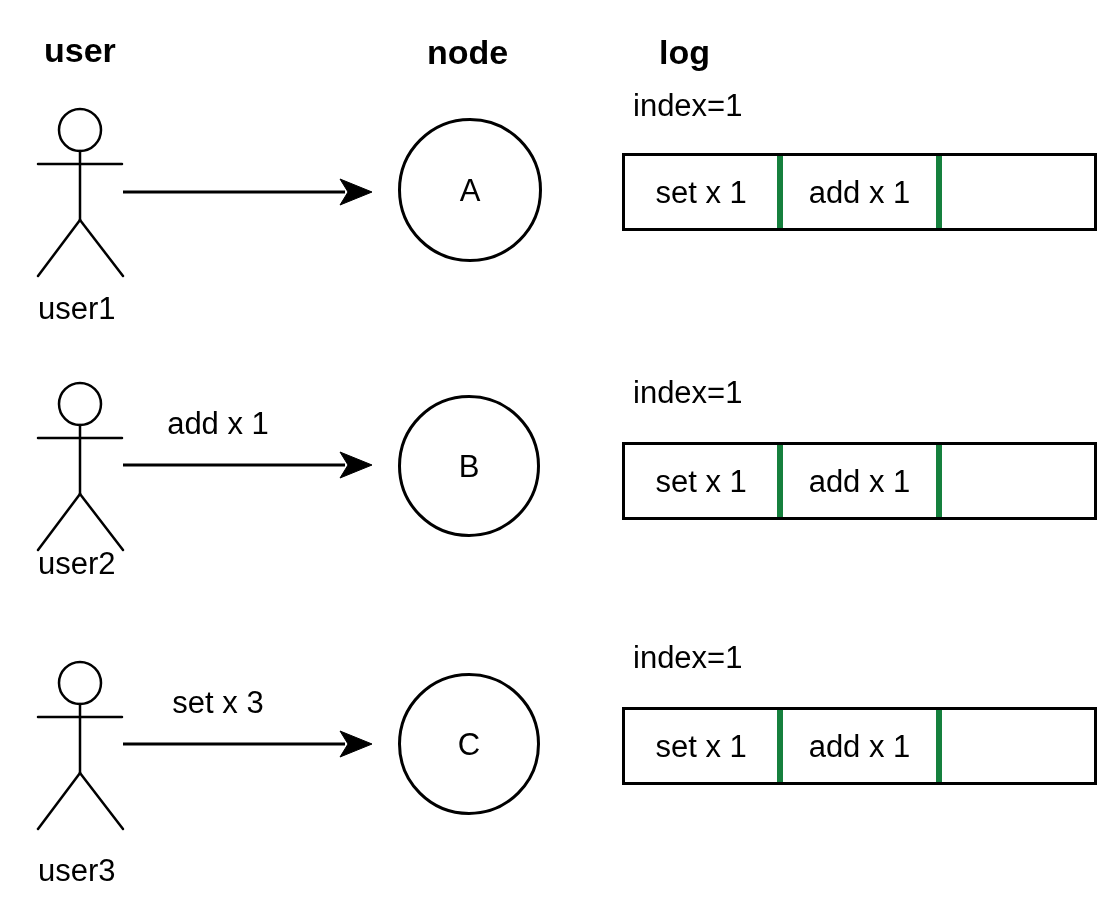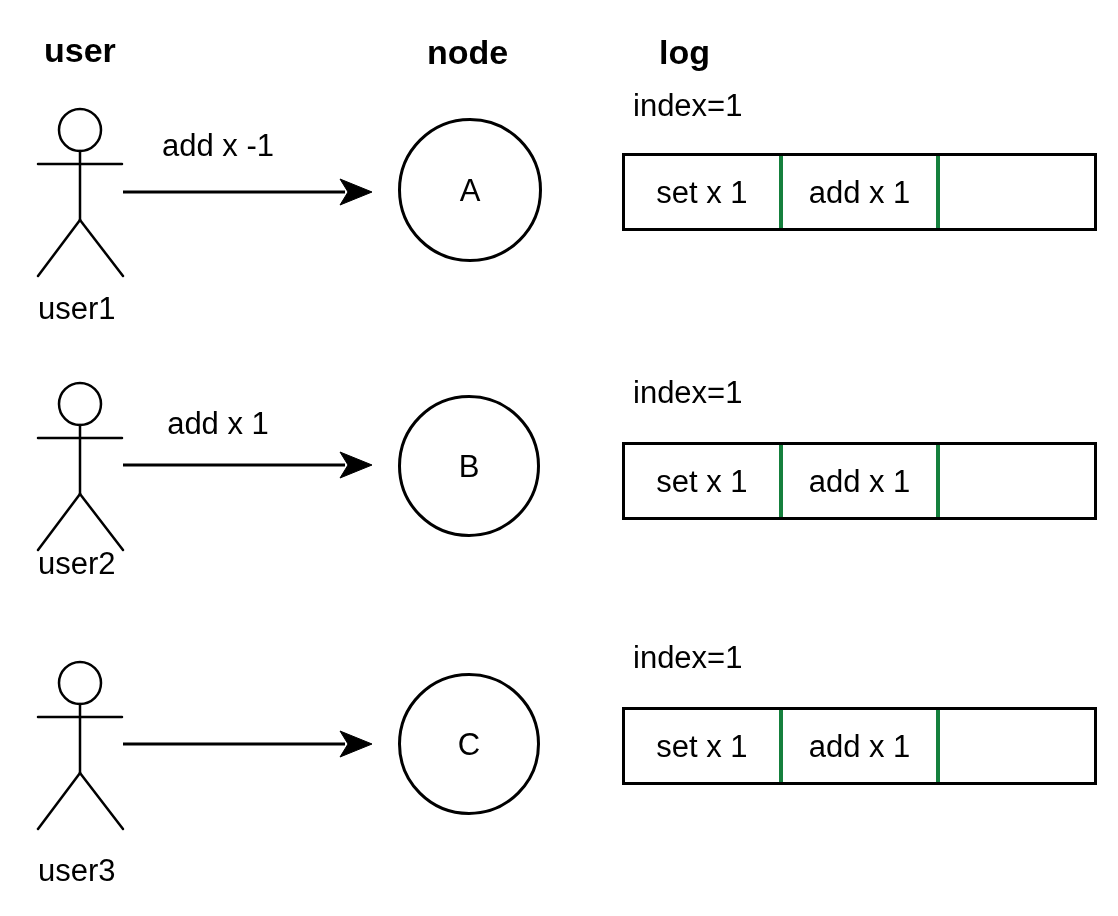--- a/index.html
+++ b/index.html
@@ -51,21 +51,21 @@
     height: 78px;
     border: 3px solid #000000;
     box-sizing: border-box;
     background: #ffffff;
   }
   .log-cell {
     flex: 1;
     display: flex;
     align-items: center;
     justify-content: center;
-    border-right: 4px solid #15803d;
+    border-right: 6px solid #15803d;
     box-sizing: border-box;
   }
   .log-cell:last-child { border-right: none; }
   svg.figure { overflow: visible; }
 </style>
 </head>
 <body>
 
 <div class="canvas">
 
@@ -87,21 +87,20 @@
 
   <div class="abs col-header" style="left:44px; top:33px;">user</div>
   <div class="abs col-header" style="left:427px; top:35px;text-align:right;">node</div>
   <div class="abs col-header" style="left:651px; top:35px;margin-left:8px;">log</div>
 
   <svg class="abs figure" style="left:35px; top:108px;" width="91" height="172">
     <use href="#stick-figure"></use>
   </svg>
   <div class="abs body-text" style="left:38px; top:293px;">user1</div>
 
-  <div class="abs body-text command-label" style="left:118px; top:130px;">add x -1</div>
   <svg class="abs" style="left:120px; top:177px;" width="260" height="30">
     <use href="#arrow"></use>
   </svg>
 
   <div class="abs node-circle" style="left:398px; top:118px; width:144px; height:144px;">
     <span class="node-letter">A</span>
   </div>
 
   <div class="abs body-text" style="left:633px; top:90px;">index=1</div>
   <div class="abs log-table" style="left:622px; top:153px;">
@@ -141,20 +140,21 @@
     <div class="log-cell">
       <span class="body-text"></span>
     </div>
   </div>
 
   <svg class="abs figure" style="left:35px; top:661px;" width="91" height="172">
     <use href="#stick-figure"></use>
   </svg>
   <div class="abs body-text" style="left:38px; top:847px;margin-top:8px;">user3</div>
 
+  <div class="abs body-text command-label" style="left:118px; top:687px;">set x 3</div>
   <svg class="abs" style="left:120px; top:729px;" width="260" height="30">
     <use href="#arrow"></use>
   </svg>
 
   <div class="abs node-circle" style="left:398px; top:673px; width:142px; height:142px;">
     <span class="node-letter">C</span>
   </div>
 
   <div class="abs body-text" style="left:633px; top:642px;">index=1</div>
   <div class="abs log-table" style="left:622px; top:707px;">

